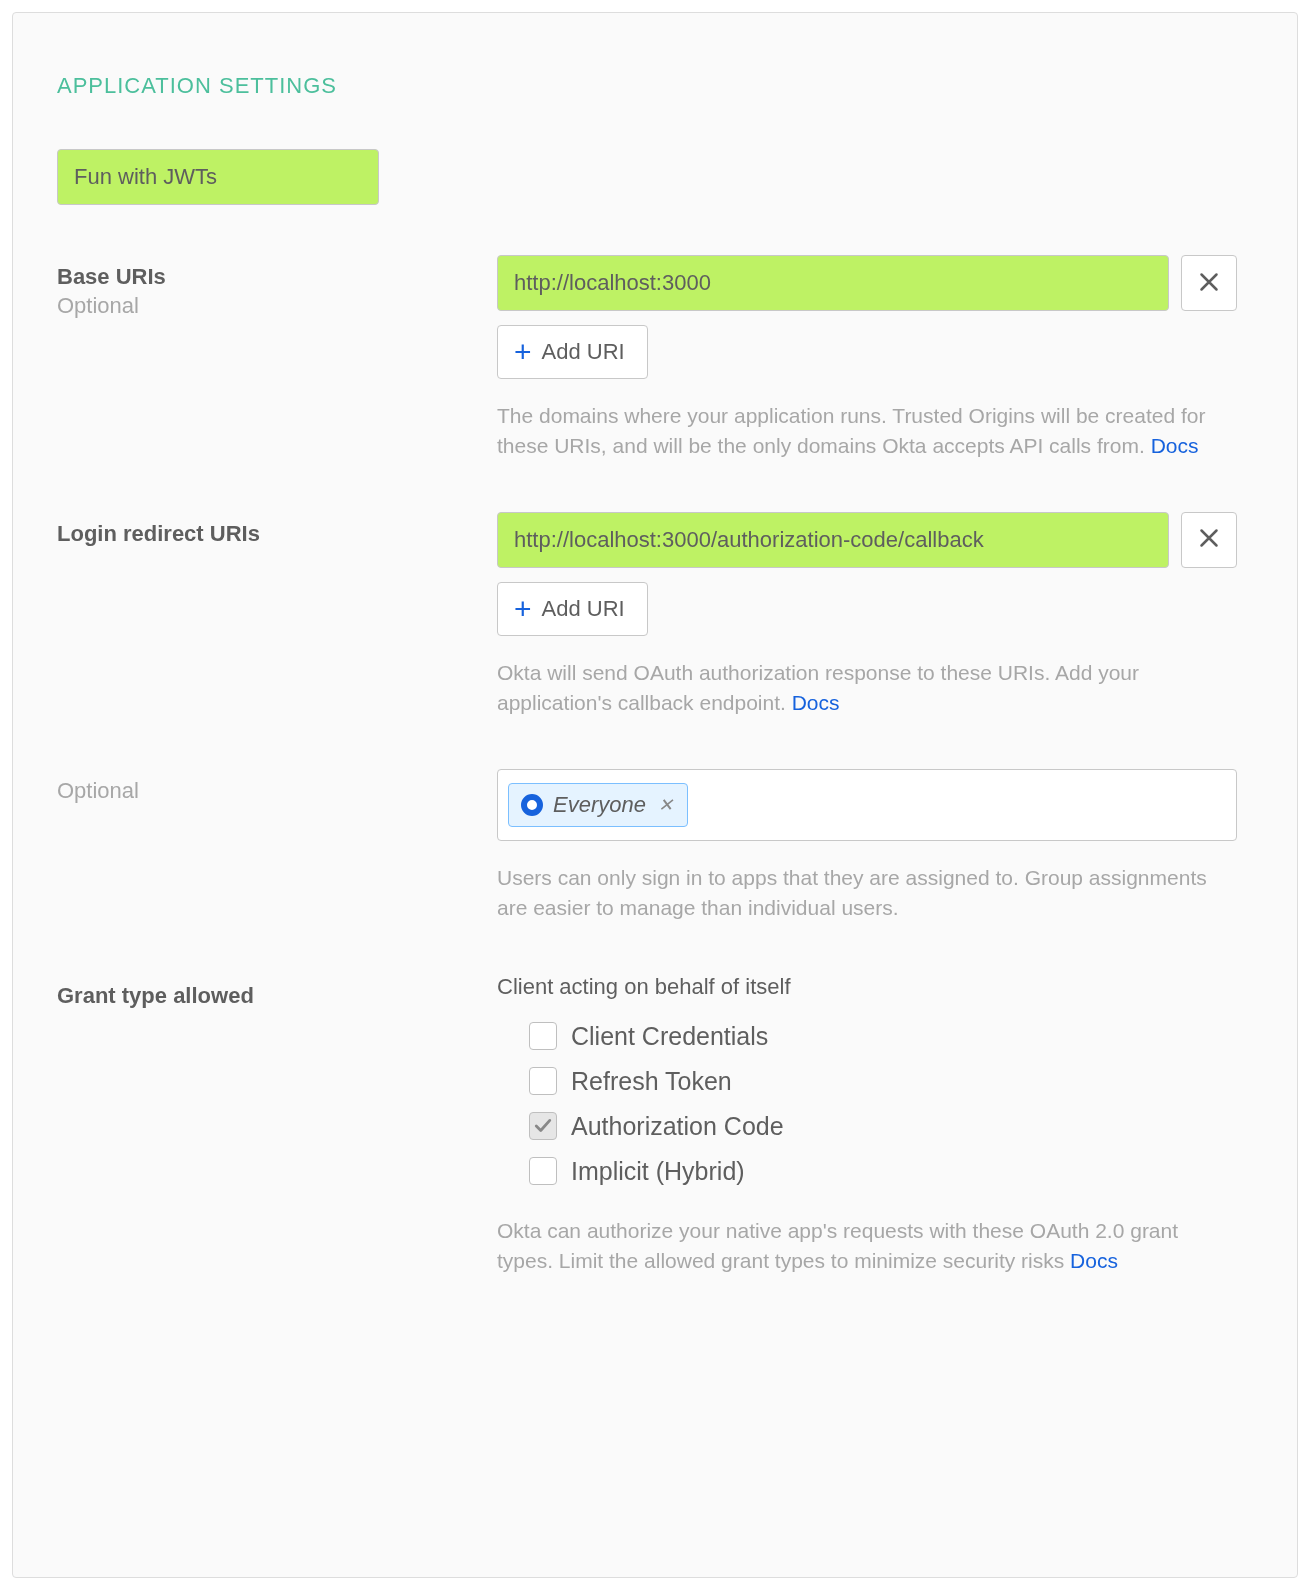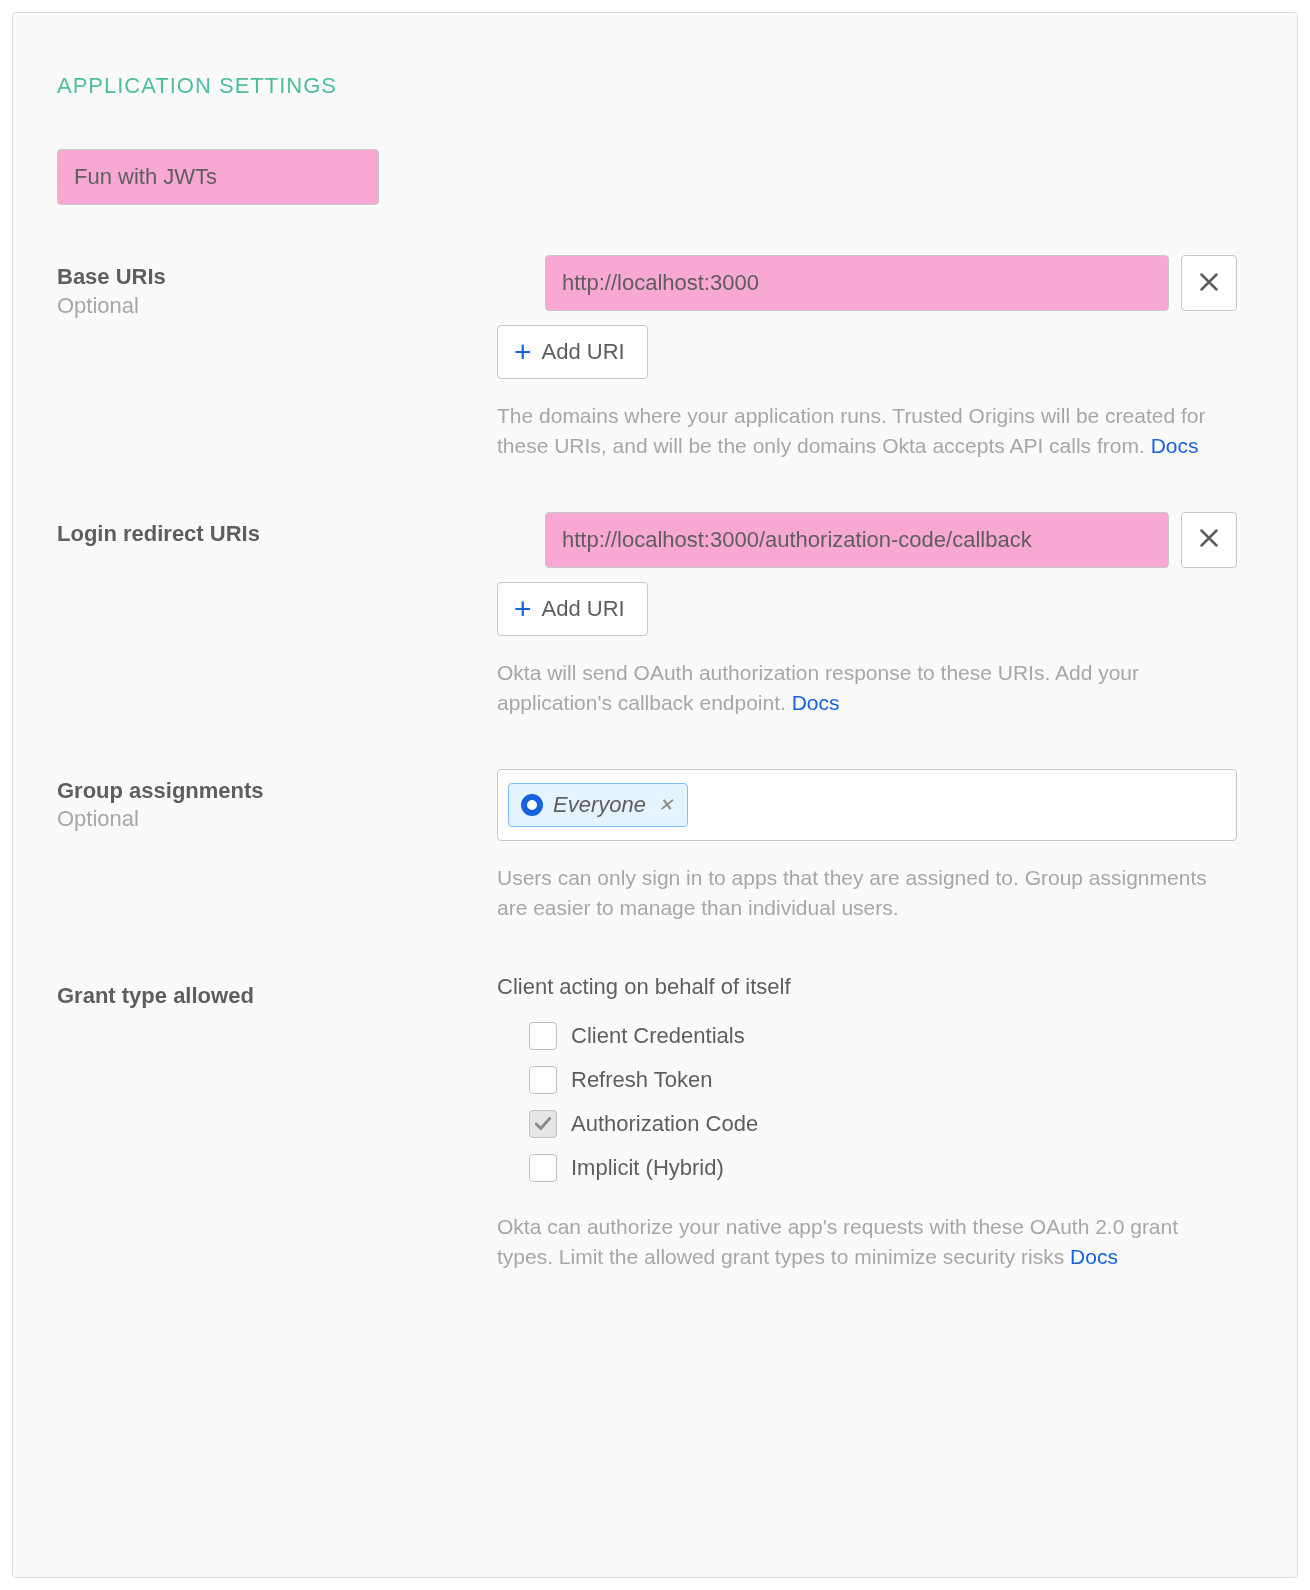--- a/index.html
+++ b/index.html
@@ -48,28 +48,27 @@
     line-height: 1.3;
   }
   .field-col {
     flex: 1;
     min-width: 0;
   }
   .input-row {
     display: flex;
     gap: 12px;
     align-items: flex-end;
-    margin-left: 48px;
   }
   .text-input {
     flex: 1;
     height: 56px;
     border: 1px solid #c8c8c8;
     border-radius: 4px;
-    background: #f9a8d4;
+    background: #bef264;
     padding: 0 16px;
     font-size: 22px;
     color: #5e5e5e;
     font-family: inherit;
   }
   .icon-btn {
     width: 56px;
     height: 56px;
     border: 1px solid #c8c8c8;
     border-radius: 4px;
@@ -172,21 +171,21 @@
     cursor: pointer;
     flex-shrink: 0;
   }
   .checkbox.checked {
     background: #e6e6e6;
     border-color: #bfbfbf;
   }
   .checkbox.checked svg { display: block; }
   .checkbox svg { display: none; width: 18px; height: 18px; }
   .check-label {
-    font-size: 22px;
+    font-size: 25px;
     color: #5e5e5e;
   }
 </style>
 </head>
 <body>
 
 <div class="card">
 
   <div class="section-title">APPLICATION SETTINGS</div>
 
@@ -242,21 +241,20 @@
         <span>Add URI</span>
       </button>
       <div class="helper">
         <span>Okta will send OAuth authorization response to these URIs. Add your application's callback endpoint. </span><a class="docs-link">Docs</a>
       </div>
     </div>
   </div>
 
   <div class="row">
     <div class="label-col">
-      <div class="label-main">Group assignments</div>
       <div class="label-sub">Optional</div>
     </div>
     <div class="field-col">
       <div class="pill-container">
         <span class="pill">
           <span class="ring"></span>
           <span>Everyone</span>
           <span class="pill-x">✕</span>
         </span>
       </div>

